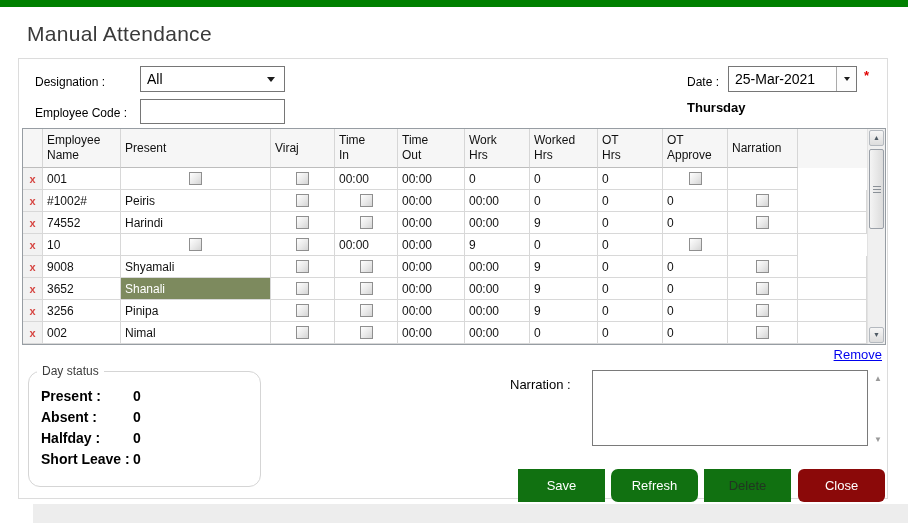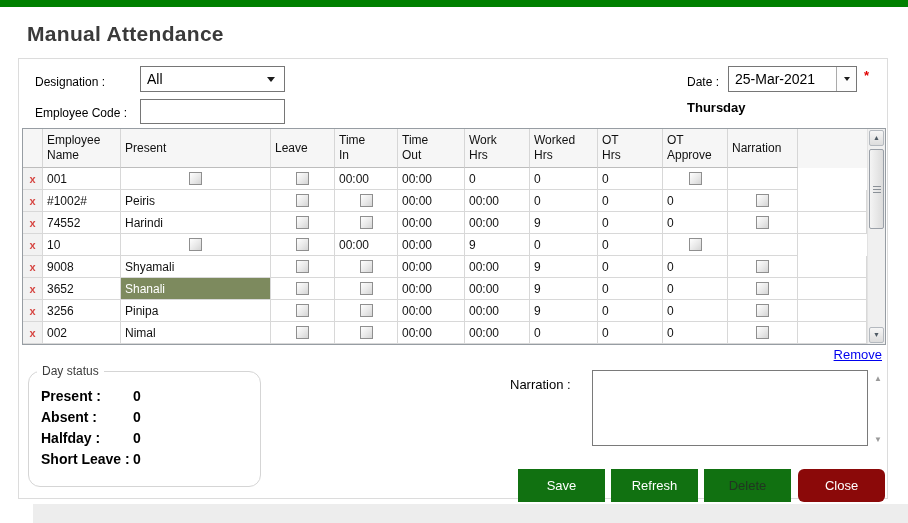--- a/index.html
+++ b/index.html
@@ -1,20 +1,20 @@
 <!DOCTYPE html>
 <html><head>
 <meta charset="utf-8">
 <style>
   * { margin:0; padding:0; box-sizing:border-box; }
   body { background:#fff; font-family:"Liberation Sans", sans-serif; }
   .stage { position:relative; width:908px; height:523px; background:#fff; overflow:hidden; }
 
   .topbar { position:absolute; left:0; top:0; width:908px; height:7px; background:#008000; }
-  .title { position:absolute; left:27px; top:22px; font-size:21px; font-weight:700; color:#3a3a3a; letter-spacing:.3px; }
+  .title { position:absolute; left:27px; top:22px; font-size:21px; font-weight:400; color:#3a3a3a; letter-spacing:.3px; }
 
   .panel { position:absolute; left:18px; top:58px; width:870px; height:441px; border:1px solid #dcdcdc; background:#fff; }
 
   .lbl { position:absolute; font-size:12px; color:#000; }
 
   .combo { position:absolute; background:#fff; border:1px solid #767676; display:flex; align-items:center; font-size:14px; cursor:default; }
   .combo .val { padding:0 6px; flex:1; }
   .tri { width:0; height:0; border-left:4px solid transparent; border-right:4px solid transparent; border-top:5px solid #1c1c1c; margin-right:9px; }
   .dd-btn { width:20px; align-self:stretch; border-left:1px solid #ababab; display:flex; align-items:center; justify-content:center; background:#fdfdfd; }
   .dd-btn .tri { margin:0; border-left-width:3.5px; border-right-width:3.5px; border-top-width:4.5px; }
@@ -98,21 +98,21 @@
 
   <div class="lbl" style="left:35px; top:106px;">Employee Code :</div>
   <input class="input" style="left: 140px; top: 99px; width: 145px; height: 25px;" value="">
 
   <div class="grid">
     <div class="gridmain">
       <div class="gcols ghead">
           <div class="hcell"></div>
           <div class="hcell">Employee Name</div>
           <div class="hcell">Present</div>
-          <div class="hcell">Leave</div>
+          <div class="hcell">Viraj</div>
           <div class="hcell">Time
 In</div>
           <div class="hcell">Time
 Out</div>
           <div class="hcell">Work
 Hrs</div>
           <div class="hcell">Worked
 Hrs</div>
           <div class="hcell">OT
 Hrs</div>
@@ -315,18 +315,18 @@
   </div>
 
   <div class="lbl" style="left:510px; top:377px; font-size:13px;">Narration :</div>
   <textarea class="narr" style=""></textarea>
   <div class="nscroll">
     <span class="a-up">▲</span>
     <span class="a-down">▼</span>
   </div>
 
   <button class="btn" style="left:518px;">Save</button>
-  <button class="btn" style="left:611px;">Refresh</button>
+  <button class="btn" style="left:611px;border-radius:7px;">Refresh</button>
   <button class="btn disabled" style="left:704px;">Delete</button>
   <button class="btn close" style="left:798px;">Close</button>
 
   <div class="footer"></div>
 </div>
 
 </body></html>

